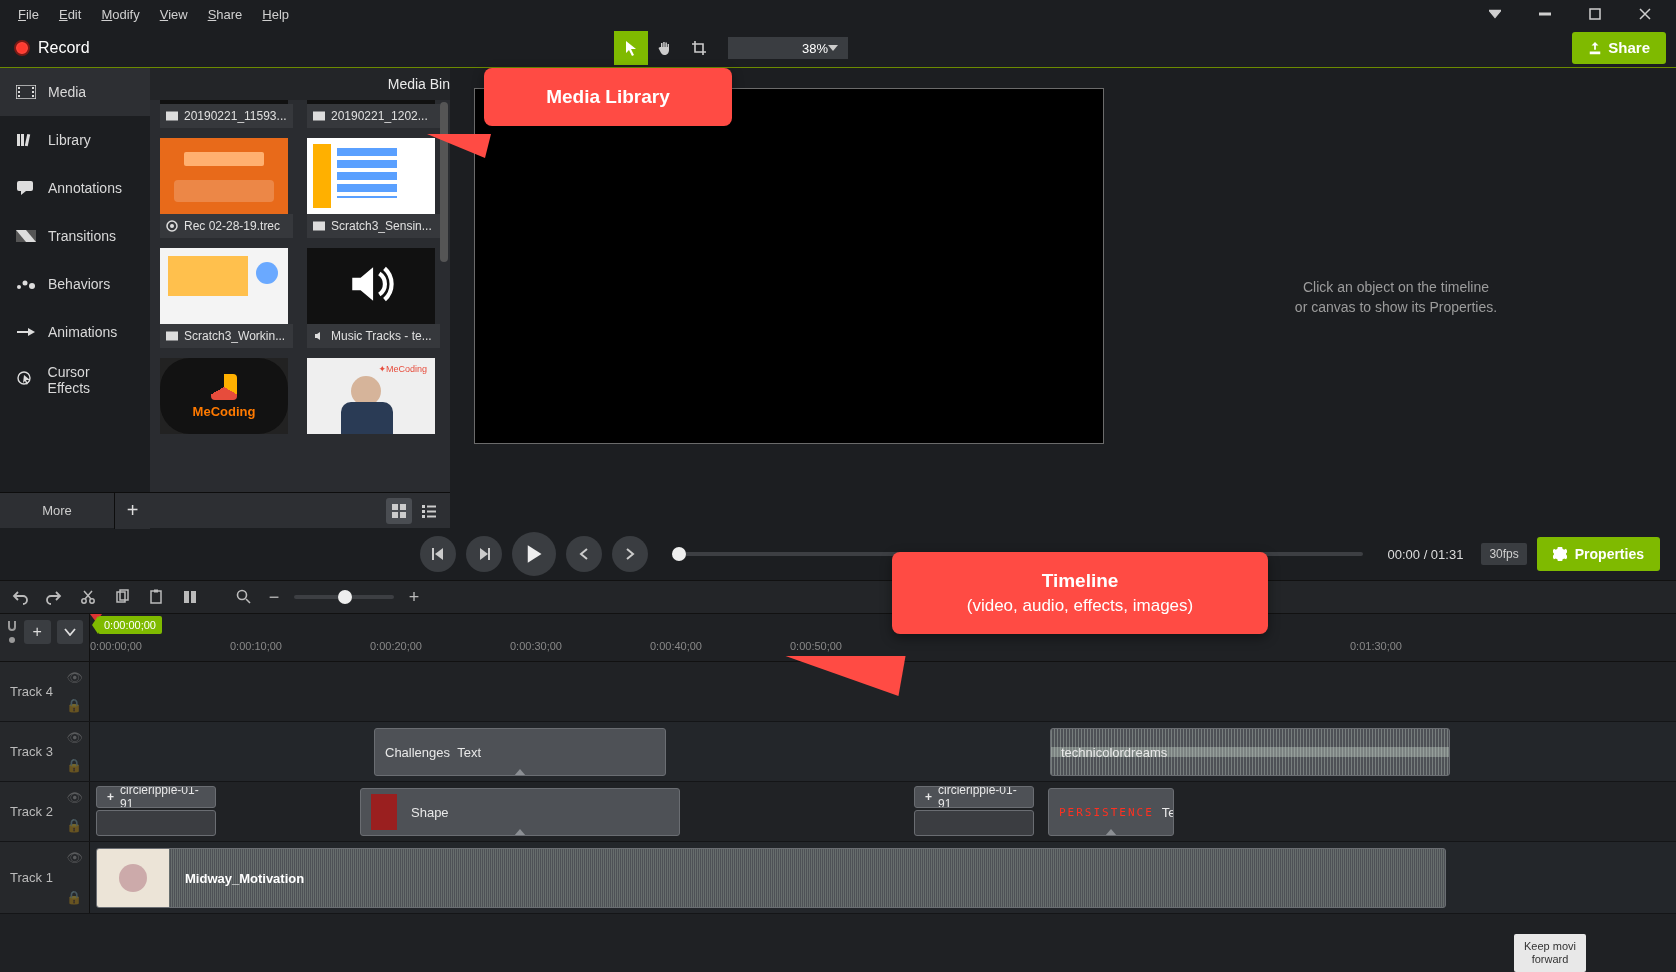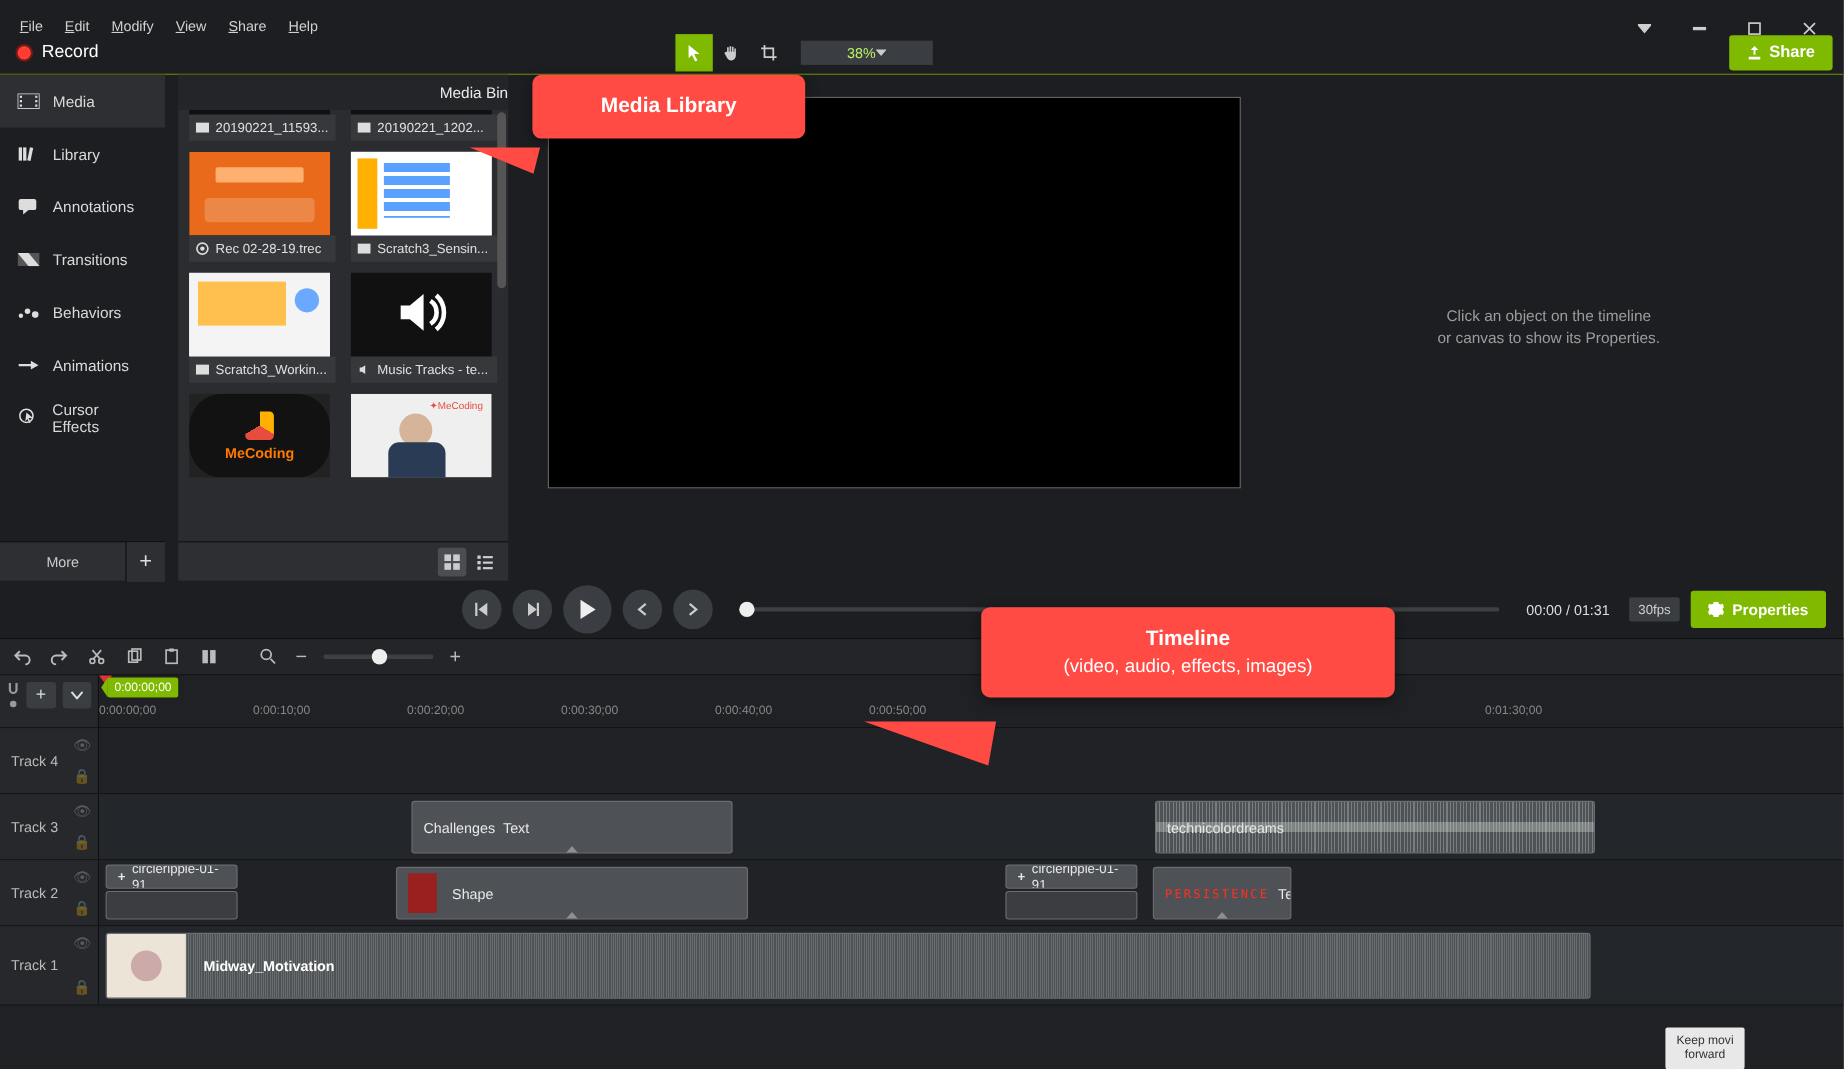--- a/index.html
+++ b/index.html
@@ -1,37 +1,37 @@
 <!DOCTYPE html>
 <html><head>
 <meta charset="utf-8">
 <style>
   * { box-sizing: border-box; margin:0; padding:0; font-family: "Segoe UI", Arial, sans-serif; }
   body { background:#1c1e21; color:#d0d0d0; width:1676px; height:972px; overflow:hidden; position:relative; }
   
   
-  .menubar { height:28px; background:#1c1e21; display:flex; padding:12px 8px; font-size:13px; }
+  .menubar { height:28px; background:#1c1e21; display:flex; align-items:center; padding:12px 8px; font-size:13px; }
   .menubar .item { padding:4px 10px; cursor:pointer; }
   .menubar .item u { text-decoration:underline; }
   .win-controls { margin-left:auto; display:flex; gap:4px; }
   .win-btn { width:46px; height:28px; display:flex; align-items:center; justify-content:center; color:#cfcfcf; font-size:12px;}
   .win-btn.drop svg, .win-btn svg { width:12px; height:12px; fill:#cfcfcf; stroke:#cfcfcf; }
   
   
   .toolbar { height:40px; background:#1c1e21; display:flex; align-items:center; border-bottom:1px solid #6c8b00; }
   .record-btn { display:flex; align-items:center; gap:8px; padding:0 14px; height:100%; font-size:16px; color:#fff; cursor:pointer; }
   .record-dot { width:16px; height:16px; border-radius:50%; background:#ff3b30; border:2px solid #7a1a15; box-shadow:inset 0 0 2px #fff3; }
   .canvas-tools { position:absolute; left:614px; top:28px; height:40px; display:flex; align-items:center; }
   .ct-btn { width:34px; height:34px; display:flex; align-items:center; justify-content:center; color:#ddd; }
   .ct-btn.active { background:#7fba00; color:#fff; }
-  .zoom-sel { margin-left:12px; background:#3a3d41; color:#bef264; height:22px; min-width:120px; display:flex; align-items:center; padding:0 10px; font-size:13px; justify-content:center;}
+  .zoom-sel { margin-left:12px; background:#3a3d41; color:#ffffff; height:22px; min-width:120px; display:flex; align-items:center; padding:0 10px; font-size:13px; justify-content:flex-end;}
   .share-btn { margin-left:auto; margin-right:10px; background:#7fba00; color:#fff; height:32px; border-radius:3px; display:flex; align-items:center; gap:6px; padding:0 16px; font-size:15px; font-weight:600;}
   
   
-  .main { display:flex; height:460px;gap:12px; }
+  .main { display:flex; height:460px; }
   
   
   .sidebar { width:150px; background:#1c1e21; display:flex; flex-direction:column; }
   .side-item { display:flex; align-items:center; gap:12px; height:48px; padding:0 16px; font-size:14px; color:#d9d9d9; cursor:pointer; }
   .side-item.active { background:#2d2f33; }
   .side-icon { width:20px; height:16px; display:flex; align-items:center; justify-content:center; }
   .side-icon svg { fill:#d9d9d9; }
   
   
   .side-footer { height:36px; background:#2d2f33; display:flex; align-items:center; border-top:1px solid #0d0d0d;}

